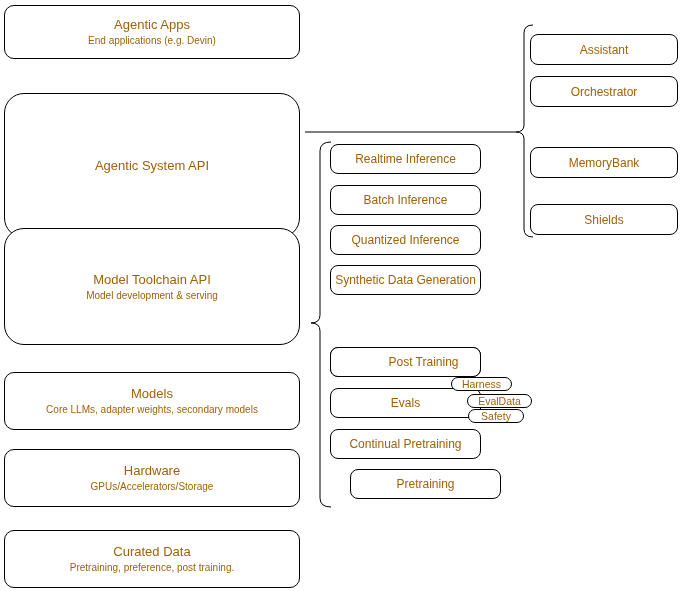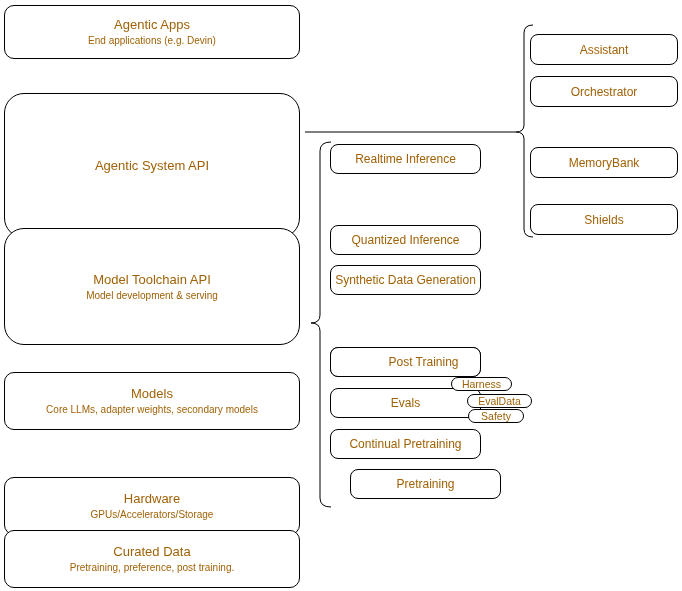--- a/index.html
+++ b/index.html
@@ -63,32 +63,35 @@
   <div class="box lbox" style="top:228px;height:117px;border-radius:20px;">
     <div class="btitle">Model Toolchain API</div>
     <div class="bsub">Model development &amp; serving</div>
   </div>
 
   <div class="box lbox" style="top:372px;height:58px;border-radius:10px;">
     <div class="btitle">Models</div>
     <div class="bsub">Core LLMs, adapter weights, secondary models</div>
   </div>
 
-  <div class="box lbox" style="top:449px;height:58px;border-radius:10px;margin-top:28px;">
+  <div class="box lbox" style="top:449px;height:58px;border-radius:10px;">
     <div class="btitle">Hardware</div>
     <div class="bsub">GPUs/Accelerators/Storage</div>
   </div>
 
   <div class="box lbox" style="top:530px;height:58px;border-radius:10px;">
     <div class="btitle">Curated Data</div>
     <div class="bsub">Pretraining, preference, post training.</div>
   </div>
 
   <div class="box mbox" style="top:144px;">
     <span>Realtime Inference</span>
+  </div>
+  <div class="box mbox" style="top:185px;">
+    <span>Batch Inference</span>
   </div>
   <div class="box mbox" style="top:225px;">
     <span>Quantized Inference</span>
   </div>
   <div class="box mbox" style="top:265px;">
     <span>Synthetic Data Generation</span>
   </div>
   <div class="box mbox" style="top:307px;margin-top:40px;">
     <span>Reward Scoring</span>
   </div>

